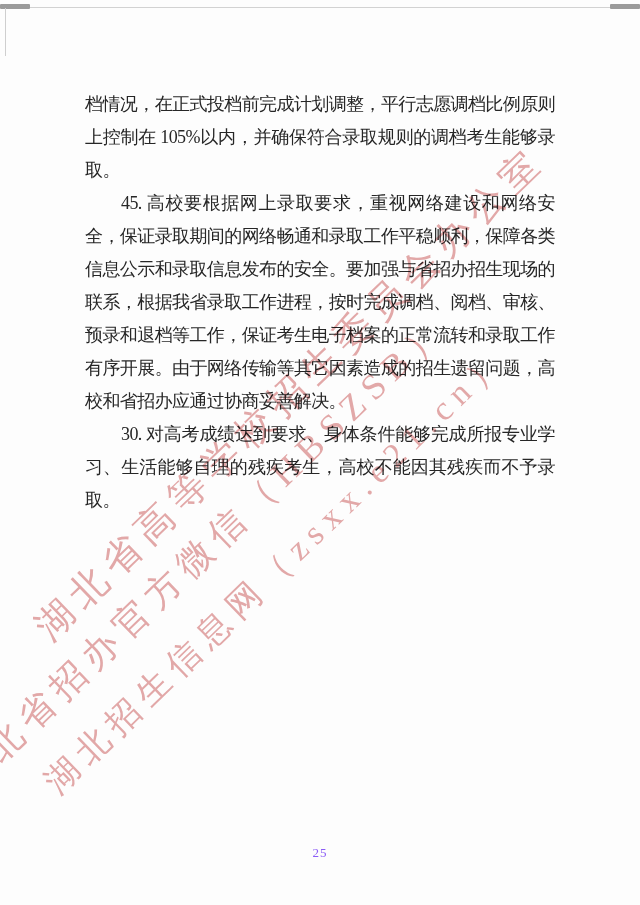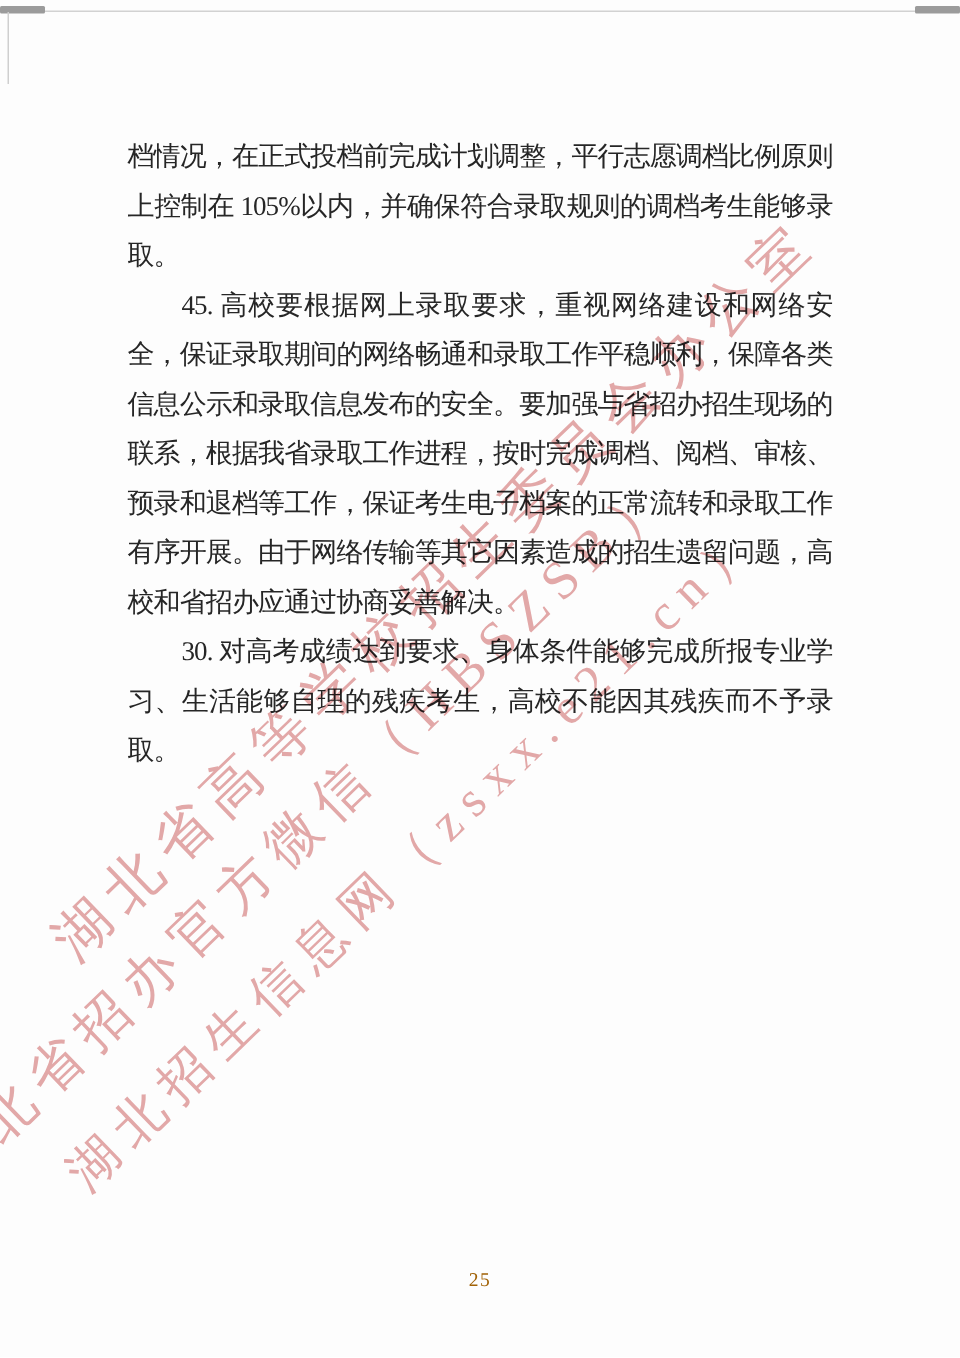--- a/index.html
+++ b/index.html
@@ -46,21 +46,21 @@
   }
   .wm1{left:-90px;top:368px;width:760px;}
   .wm2{left:-149px;top:529px;width:700px;font-size:36px;}
   .wm3{left:-44px;top:547px;width:640px;font-size:34px;}
 
   .pagenum{
     position:absolute;
     left:0;right:0;bottom:44px;
     text-align:center;
     font-size:13px;
-    color:#a16207;
+    color:#8b5cf6;
     letter-spacing:1px;
   }
 </style>
 </head>
 <body>
 
 <div class="page">
 
   <div class="scan-topline"></div>
   <div class="scan-corner left"></div>

